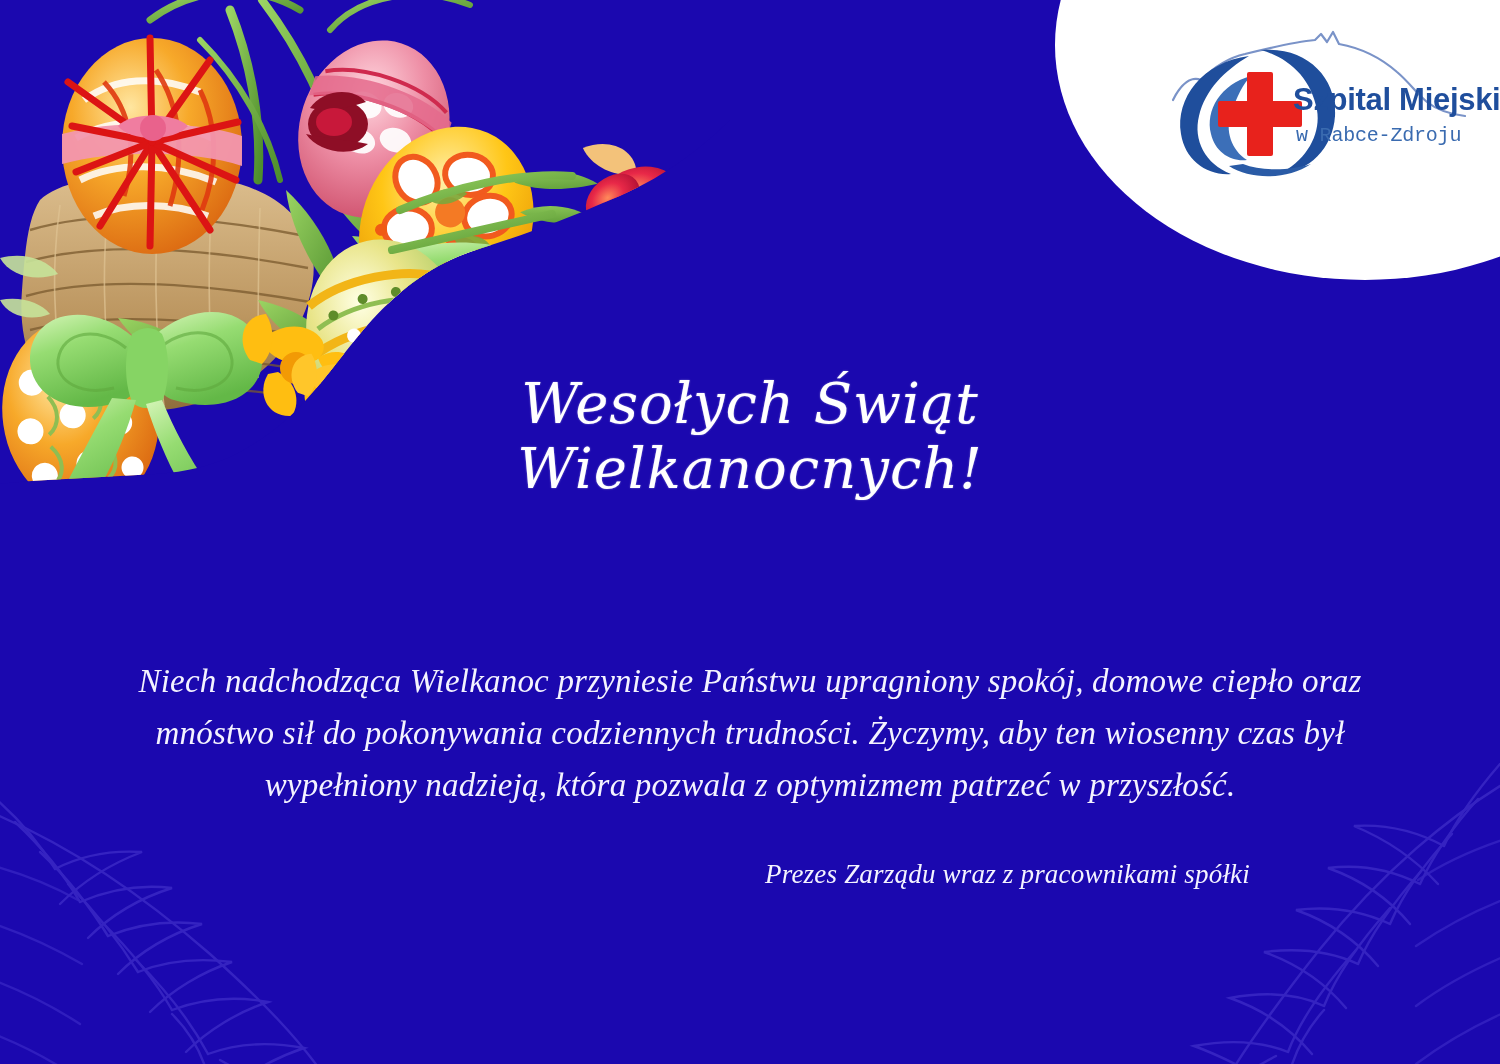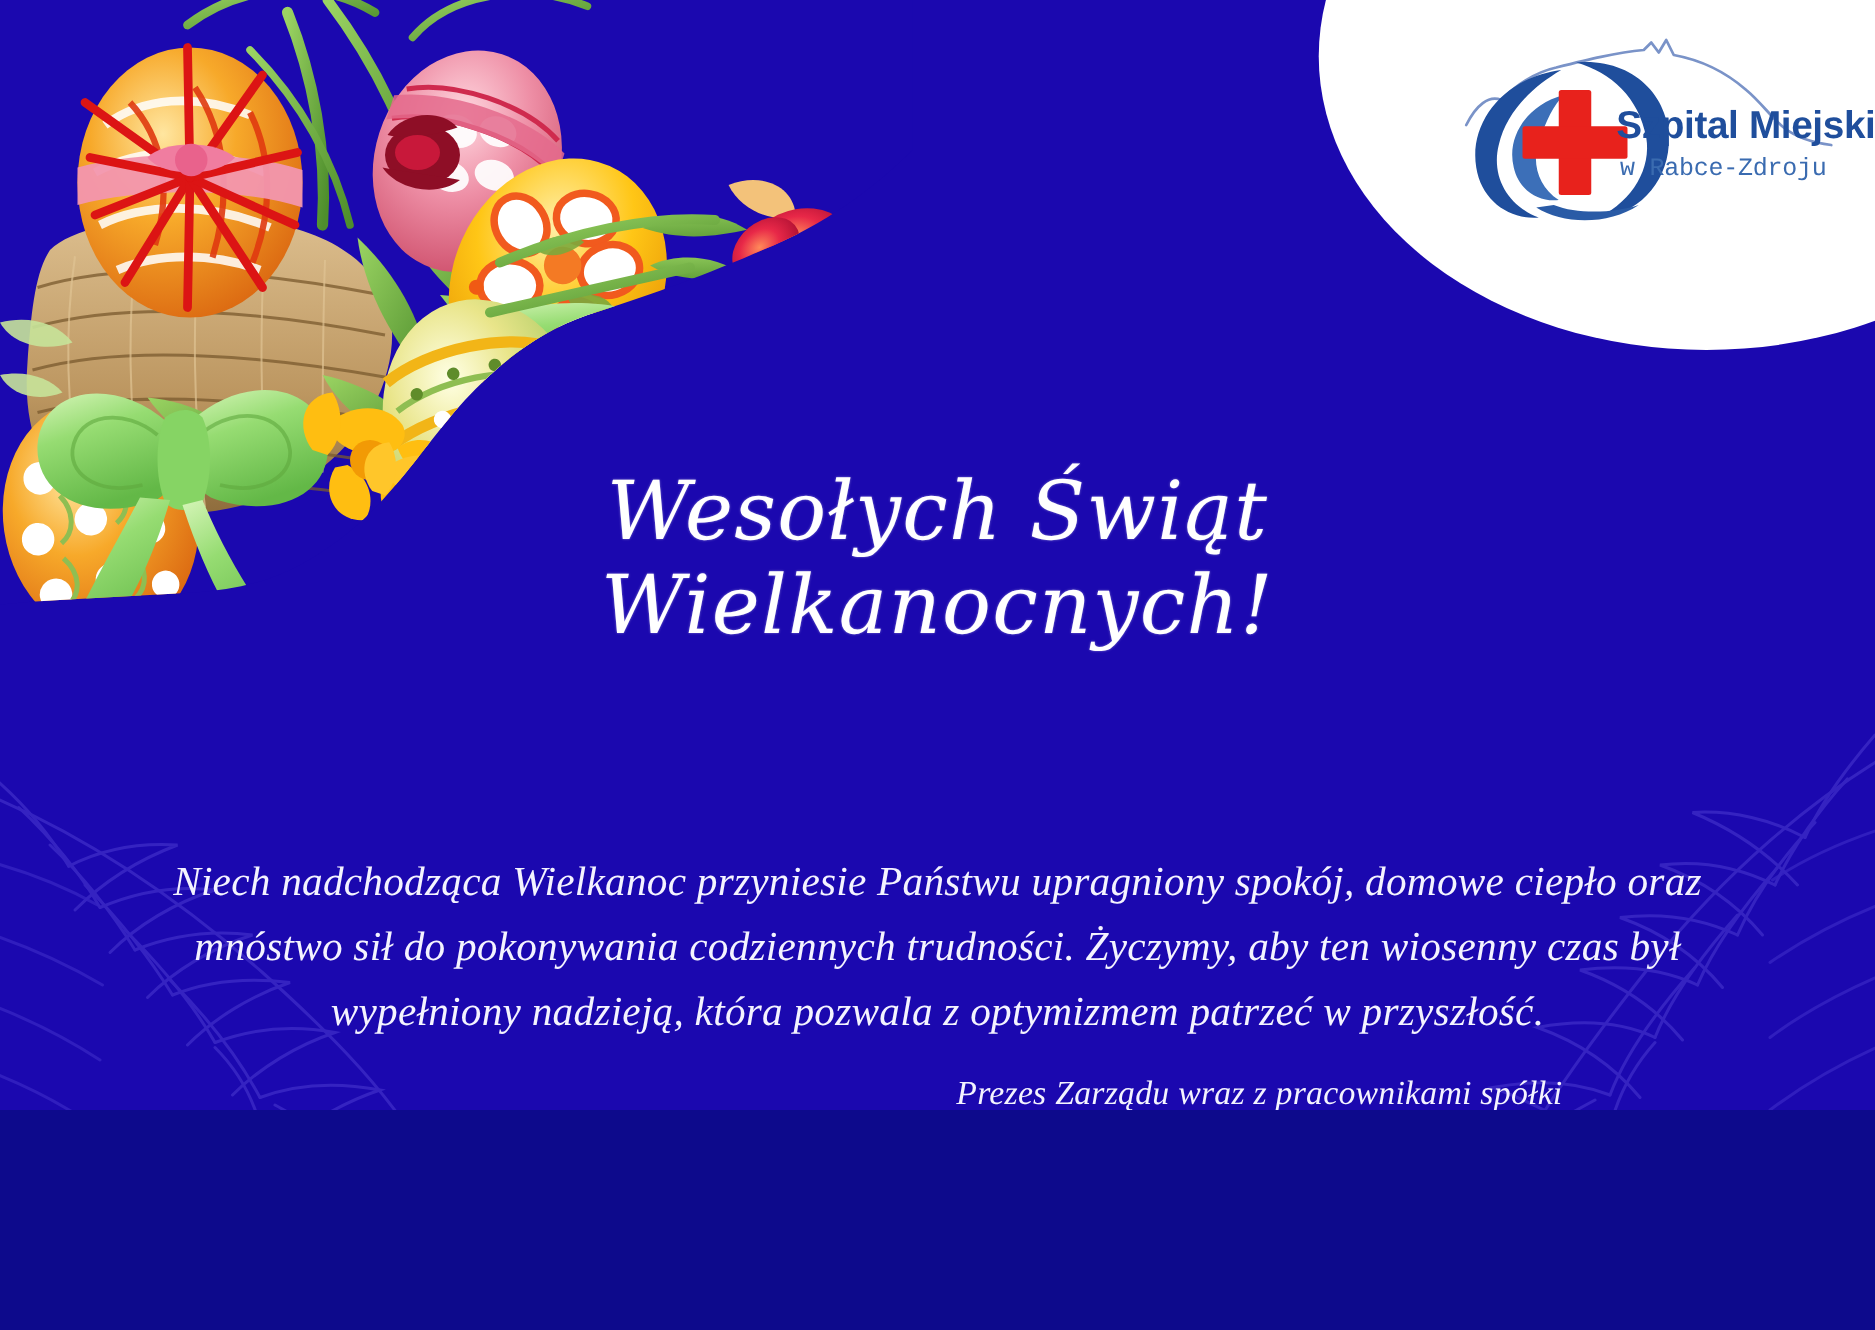--- a/index.html
+++ b/index.html
@@ -4,21 +4,21 @@
 <title>Wesolych Swiat Wielkanocnych</title>
 <style>
   html, body {
     margin: 0;
     padding: 0;
     background: #0d0a8c;
   }
   #card {
     position: relative;
     width: 1500px;
-    height: 888px;
+    height: 1064px;
     overflow: hidden;
     background: #1B08AF;
     font-family: "Liberation Serif", "DejaVu Serif", serif;
   }
 
   
   .fern {
     position: absolute;
     pointer-events: none;
     opacity: 0.33;
@@ -58,42 +58,41 @@
   .headline {
     position: absolute;
     top: 372px;
     left: 300px;
     width: 900px;
     text-align: center;
     color: #ffffff;
     font-family: "DejaVu Serif", "Liberation Serif", serif;
     font-style: italic;
     font-weight: 400;
-    font-size: 65px;
+    font-size: 56px;
     line-height: 1.16;
     letter-spacing: 1px;
     text-shadow: 0 0 2px rgba(255,255,255,0.45);
   }
   .headline .l1 { display: block; }
   .headline .l2 { display: block; }
 
   
   .body-text {
     position: absolute;
     top: 655px;
     left: 70px;
     width: 1360px;
     text-align: center;
     color: #f4f3ff;
     font-family: "Liberation Serif", "DejaVu Serif", serif;
     font-style: italic;
     font-size: 33px;
     line-height: 52px;
     letter-spacing: 0.2px;
-    margin-top: 25px;
   }
   .body-text span { display: block; }
 
   
   .signature {
     position: absolute;
     top: 852px;
     left: 250px;
     width: 1000px;
     text-align: right;

